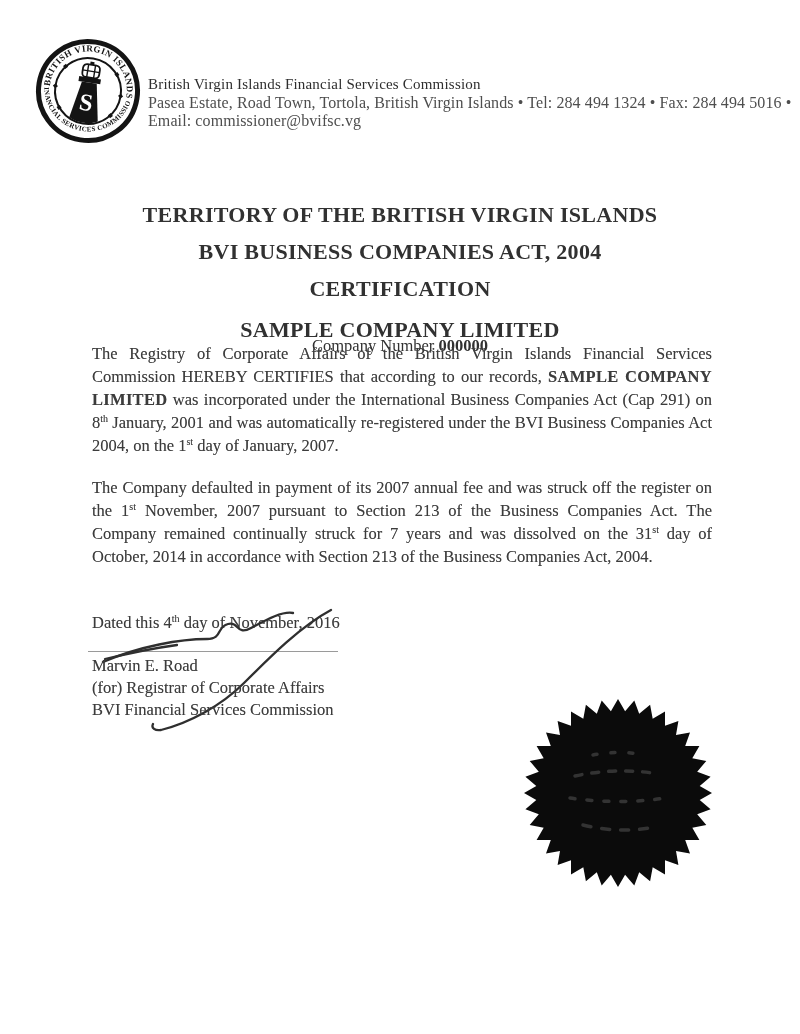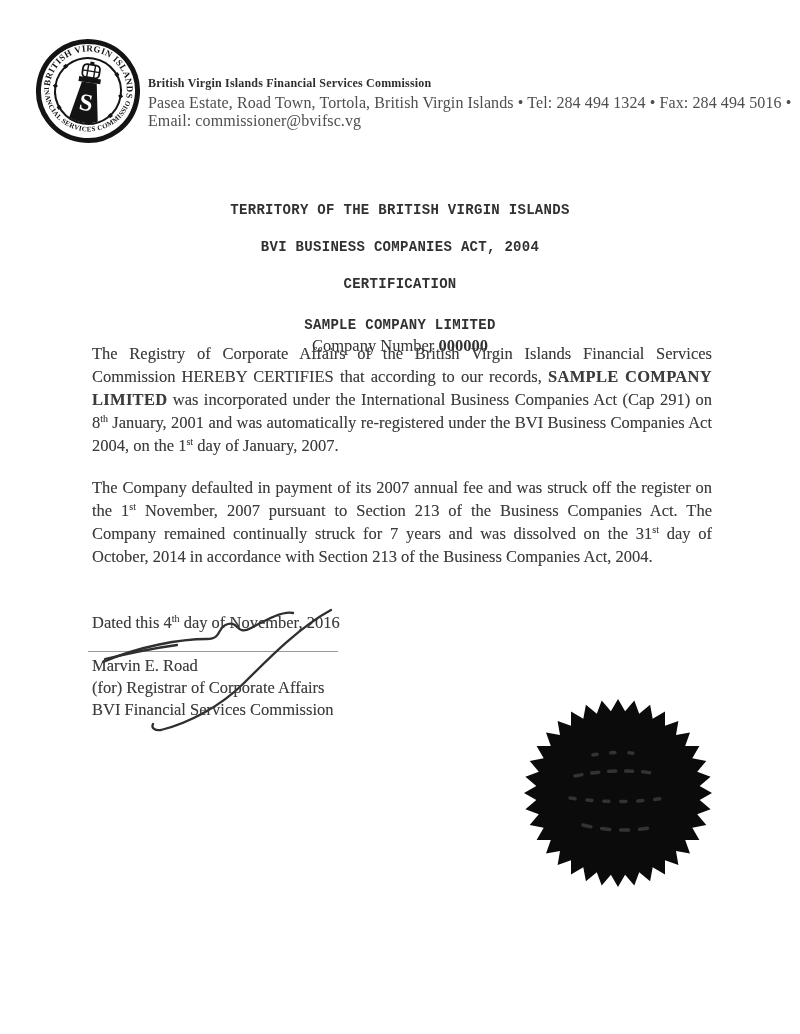--- a/index.html
+++ b/index.html
@@ -9,29 +9,29 @@
     height: 1034px;
     background: #ffffff;
     font-family: "Liberation Serif", serif;
     color: #3c3c3c;
     overflow: hidden;
   }
   
   .logo-svg { position: absolute; left: 35px; top: 38px; }
   .org-name {
     position: absolute; left: 148px; top: 76px;
-    font-size: 12px; font-weight: bold; letter-spacing: 0.2px; color: #2e2e2e;
+    font-size: 15px; font-weight: normal; letter-spacing: 0.2px; color: #2e2e2e;
   }
   .org-address {
     position: absolute; left: 148px; top: 94px;
     font-size: 16px; color: #4e4e4e; letter-spacing: 0.1px;
   }
   
   .cline { position: absolute; left: 0; width: 100%; text-align: center; color: #313131; }
-  .cline.bold { font-weight: bold; font-size: 14px; letter-spacing: 0.3px; font-family: Liberation Mono, monospace; }
+  .cline.bold { font-weight: bold; font-size: 22px; letter-spacing: 0.3px; }
   .t-territory { top: 202px; }
   .t-act       { top: 239px; }
   .t-cert      { top: 276px; }
   .t-company   { top: 317px; }
   .t-number    { top: 336px; font-size: 16.5px; }
   .t-number b  { font-weight: bold; }
   
   .para {
     position: absolute; left: 92px; width: 620px;
     font-size: 16.5px; line-height: 23px; text-align: justify;

